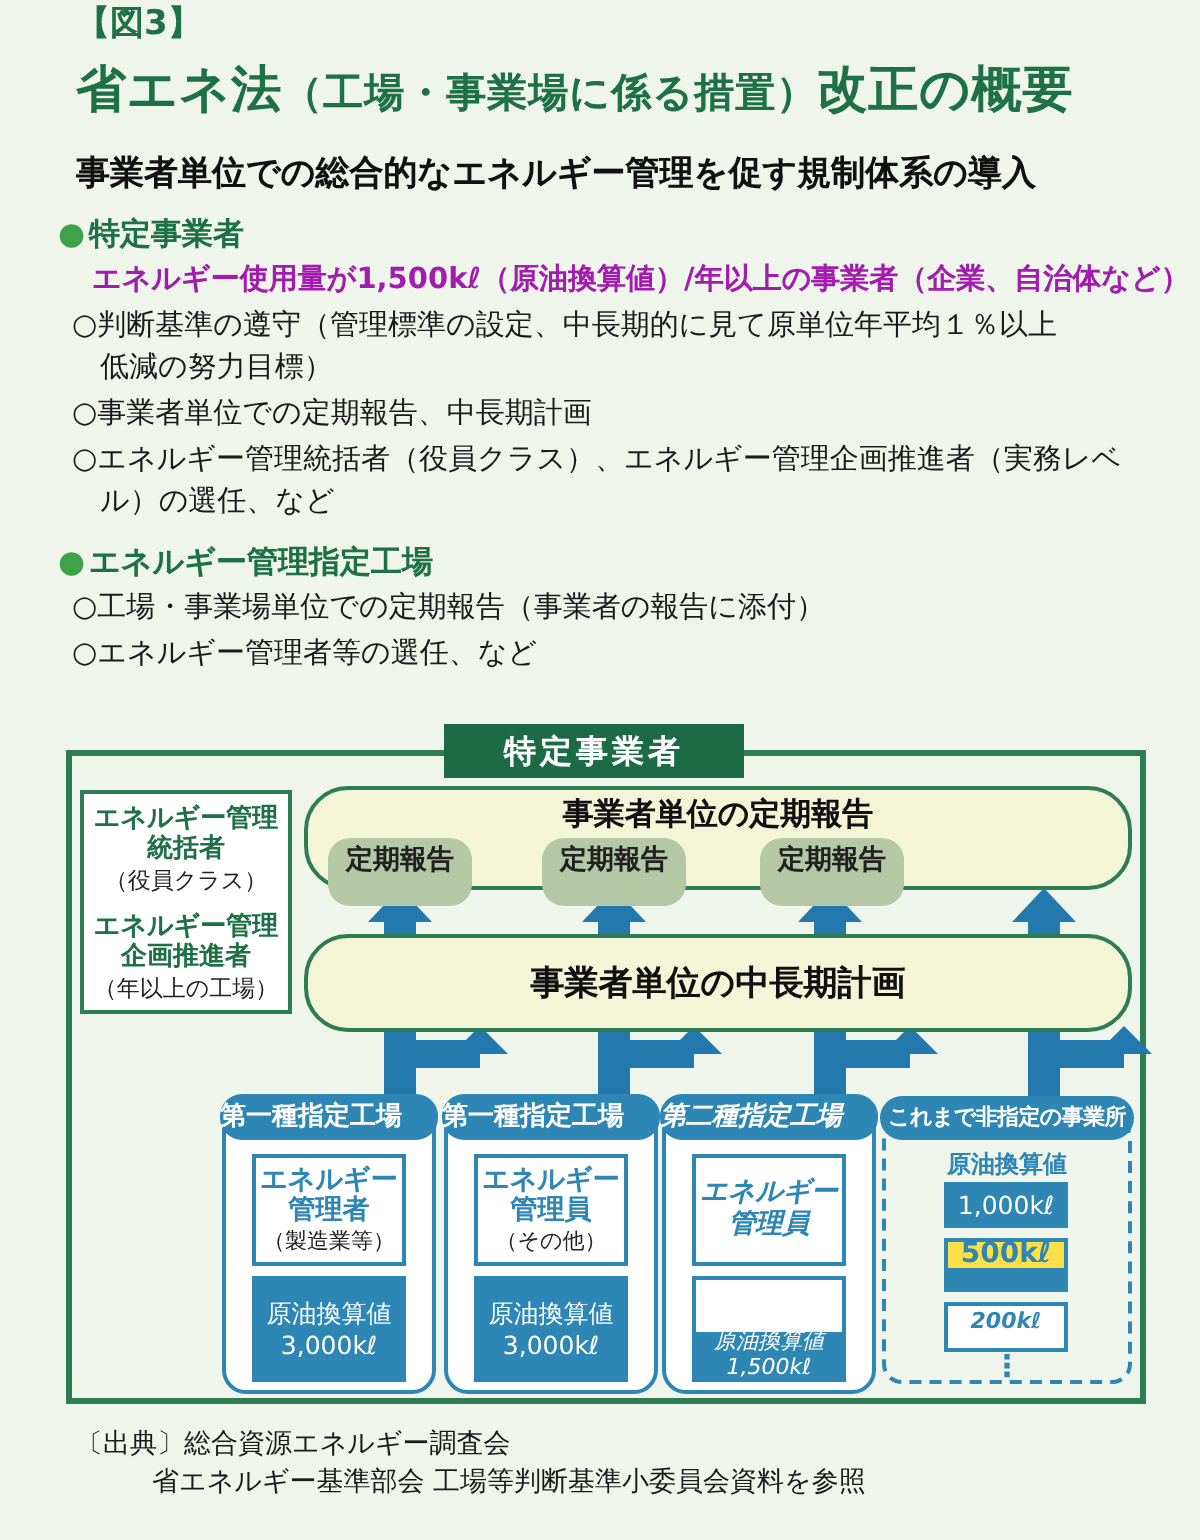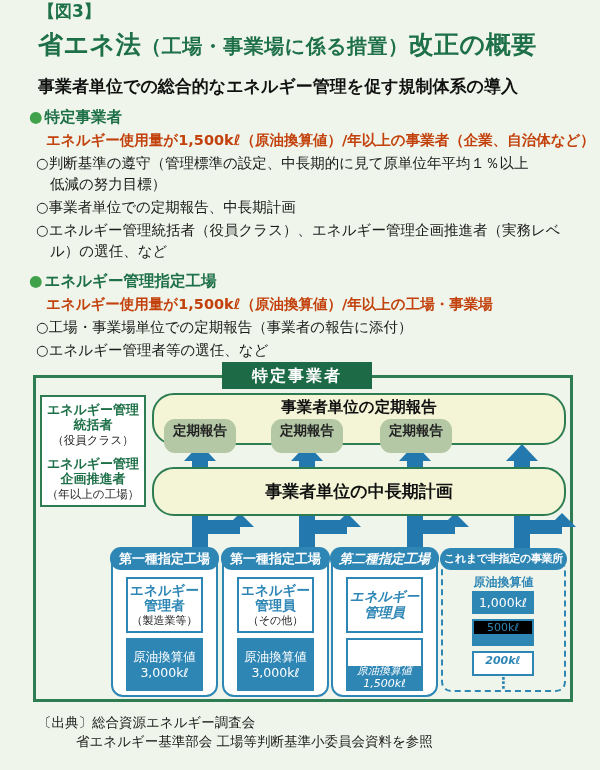--- a/index.html
+++ b/index.html
@@ -8,21 +8,21 @@
 
   
   .fig-label { padding-top:0; margin-left:38px; font-size:17px; font-weight:bold; color:#1e7048; }
   .title { margin:5px 0 0 38px; font-size:25px; font-weight:bold; color:#1e7048; letter-spacing:0.5px; }
   .title .paren { font-size:20px; }
   .subtitle { margin:14px 0 0 38px; font-size:17px; font-weight:bold; color:#111; }
 
   
   .sec-head { margin:9px 0 0 29px; font-size:15.5px; font-weight:bold; color:#1e7048; }
   .sec-head .bullet { color:#3fa24b; margin-right:2px; }
-  .lead { margin:2px 0 0 46px; font-size:14.5px; font-weight:bold; color:#c2410c; line-height:1.45; }
+  .lead { margin:2px 0 0 46px; font-size:14.5px; font-weight:bold; color:#a21caf; line-height:1.45; }
   .item { margin:2px 0 0 36px; padding-left:14px; text-indent:-14px; width:556px;
           font-size:14.5px; color:#1a1a1a; line-height:1.45; white-space:pre-line; }
 
   
   .abs { position:absolute; }
   .frame { left:33px; top:375px; width:540px; height:327px; border:3px solid #2e7d52; z-index:0; }
   .frame-title { left:222px; top:362px; width:150px; height:27px; background:#1d6b46; color:#fff;
                  font-size:16px; font-weight:bold; text-align:center; line-height:27px; z-index:3; letter-spacing:2px; }
 
   .left-box { left:40px; top:395px; width:106px; height:112px; background:#fff; border:2px solid #2e7d52;
@@ -45,21 +45,21 @@
            border-bottom:17px solid #2379ae; z-index:1; }
   .ashaft { width:16px; height:88px; background:#2379ae; z-index:1; }
   .ebar { width:48px; height:14px; background:#2379ae; z-index:1; }
   .ehead { width:0; height:0; border-left:14px solid transparent; border-right:14px solid transparent;
            border-bottom:14px solid #2379ae; z-index:1; }
 
   
   .fbox { top:548px; width:107px; height:149px; background:#fff; border:2.5px solid #2e86b5;
           border-radius:12px; z-index:2; }
   .fhead { position:absolute; top:-3px; left:-3px; right:-3px; height:23px; background:#2e86b5;
-           border-radius:11px; color:#fff; font-size:13px; font-weight:bold; text-align:center; line-height:23px; }
+           border-radius:11px; color:#fff; font-size:13px; font-weight:bold; line-height:23px; }
   .fmgr { position:absolute; left:13px; right:13px; top:27px; height:56px; border:2px solid #2e86b5;
           background:#fff; display:flex; flex-direction:column; justify-content:center; text-align:center; }
   .fmgr-name { font-size:13.5px; font-weight:bold; color:#2e86b5; line-height:1.15; white-space:pre-line; }
   .fmgr-note { font-size:11px; color:#222; line-height:1.2; }
   .fval { position:absolute; left:13px; right:13px; top:88px; height:53px; background:#2e86b5; color:#fff;
           font-size:12.5px; display:flex; align-items:center; justify-content:center; text-align:center;
           white-space:pre-line; line-height:1.25; }
   .fstack { position:absolute; left:13px; right:13px; top:88px; height:53px; border:2px solid #2e86b5; background:#fff; }
   .fstack-fill { position:absolute; left:0; right:0; bottom:0; height:23px; background:#2e86b5; color:#fff;
                  font-size:11px; line-height:1.1; display:flex; flex-direction:column; justify-content:center;
@@ -67,22 +67,22 @@
 
   .fbox4 { left:440px; top:548px; width:127px; height:144px; z-index:2; }
   .f4head { position:absolute; top:0; left:0; right:0; height:22px; background:#2e86b5; border-radius:11px;
             color:#fff; font-size:11px; font-weight:bold; text-align:center; line-height:22px; letter-spacing:-0.3px; z-index:2; }
   .f4dash { position:absolute; top:11px; left:1px; right:1px; bottom:0; border:2px dashed #2e86b5; border-radius:10px; }
   .f4label { position:absolute; top:26px; left:0; width:100%; text-align:center; color:#2e86b5;
              font-size:12px; font-weight:bold; }
   .f4bar { position:absolute; left:32px; width:62px; text-align:center; }
   .bar1000 { top:43px; height:23px; background:#2e86b5; color:#fff; font-size:12.5px; line-height:23px; }
   .bar500 { top:71px; height:27px; background:#2e86b5; }
-  .b500label { margin:2px 2px 0 2px; height:13px; background:#000000; color:#2e86b5; font-size:11px;
-               font-weight:normal; line-height:13px; }
+  .b500label { margin:2px 2px 0 2px; height:13px; background:#fde047; color:#2e86b5; font-size:14px;
+               font-weight:bold; line-height:13px; }
   .bar200 { top:103px; height:25px; background:#fff; border:2px solid #2e86b5; color:#2e86b5;
             font-size:11px; font-weight:bold; line-height:16px;font-style:italic; }
   .f4dots { position:absolute; top:128px; left:0; width:100%; text-align:center; color:#2e86b5;
             font-size:15px; font-weight:bold; line-height:1; }
 
   
   .source { position:absolute; left:38px; top:713px; font-size:13.5px; color:#1a1a1a; line-height:1.4; }
   .source .src2 { padding-left:38px; }
 </style>
 </head>
@@ -96,21 +96,20 @@
 
   <div class="sec-head"><span class="bullet">●</span><span>特定事業者</span></div>
   <div class="lead">エネルギー使用量が1,500kℓ（原油換算値）/年以上の事業者（企業、自治体など）</div>
   <div class="item">○判断基準の遵守（管理標準の設定、中長期的に見て原単位年平均１％以上
 低減の努力目標）</div>
   <div class="item">○事業者単位での定期報告、中長期計画</div>
   <div class="item">○エネルギー管理統括者（役員クラス）、エネルギー管理企画推進者（実務レベ
 ル）の選任、など</div>
 
   <div class="sec-head"><span class="bullet">●</span><span>エネルギー管理指定工場</span></div>
-  <div class="lead">エネルギー使用量が1,500kℓ（原油換算値）/年以上の工場・事業場</div>
   <div class="item">○工場・事業場単位での定期報告（事業者の報告に添付）</div>
   <div class="item">○エネルギー管理者等の選任、など</div>
 
   <div class="abs frame"></div>
   <div class="abs frame-title">特定事業者</div>
 
   <div class="abs left-box">
     <div class="role-name">エネルギー管理
 統括者</div>
     <div class="role-note">（役員クラス）</div>

